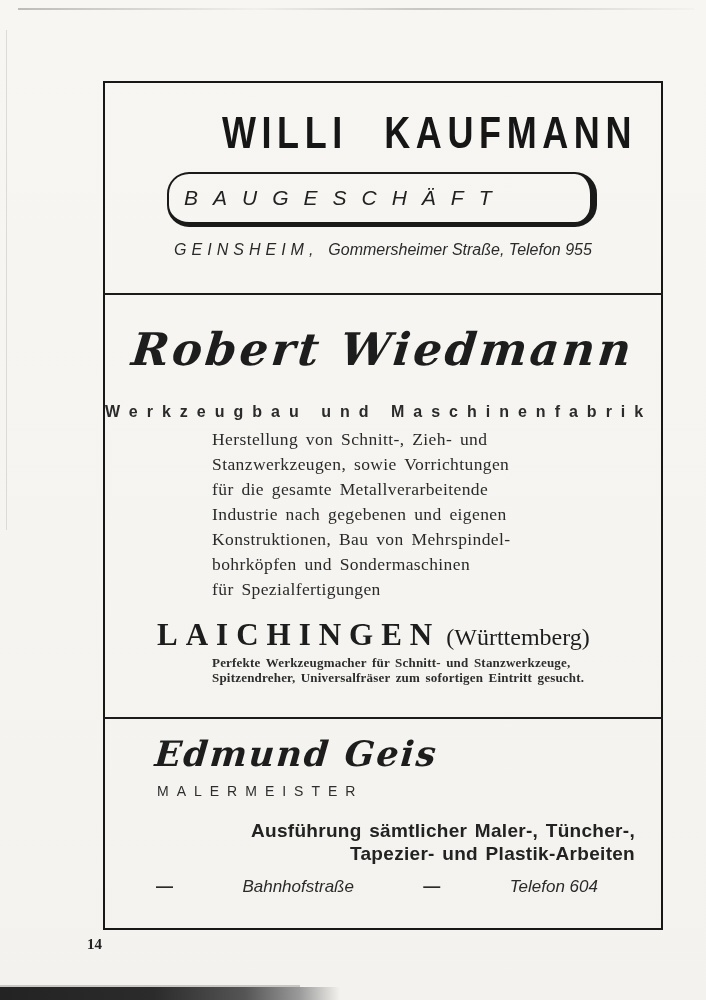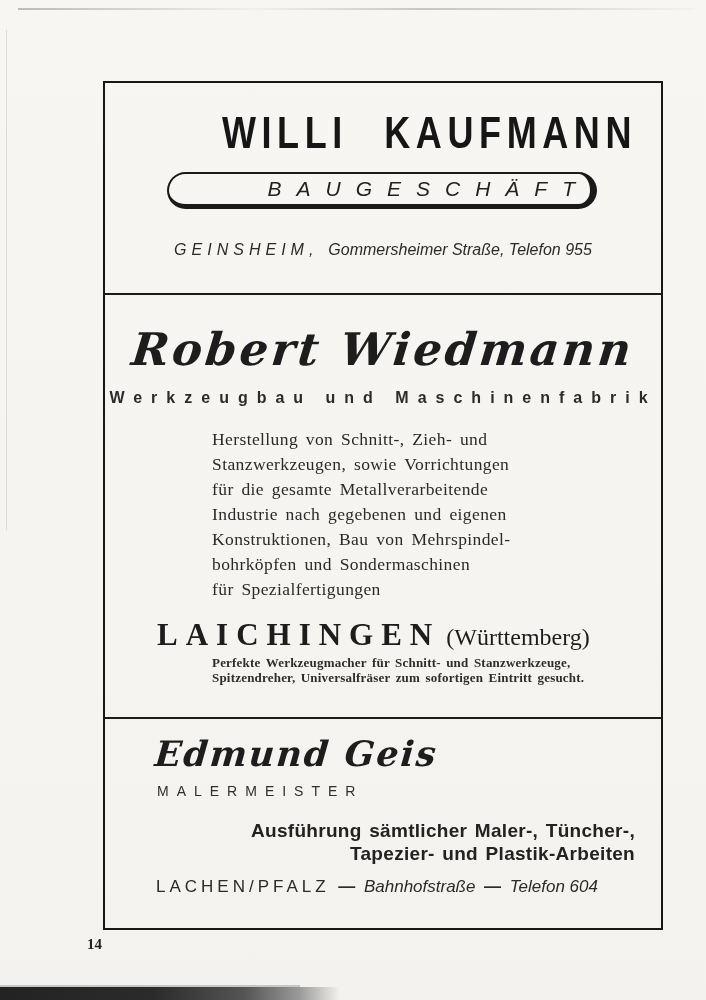--- a/index.html
+++ b/index.html
@@ -22,34 +22,34 @@
   
   .frame{position:absolute;left:103px;top:81px;width:556px;height:845px;border:2px solid #171717;}
   .divider{position:absolute;left:-2px;width:560px;height:2px;background:#1b1b1b;}
   .divider.d1{top:210px;}
   .divider.d2{top:634px;}
 
   
   .k-name-wrap{position:absolute;top:24px;left:0;width:648px;text-align:center;}
   .k-name{display:inline-block;transform:scaleX(.8);transform-origin:center;
     font-size:45px;font-weight:bold;letter-spacing:7px;word-spacing:26px;white-space:nowrap;color:#161616;}
-  .k-badge{position:absolute;left:62px;top:89px;width:430px;height:37px;box-sizing:border-box;
+  .k-badge{position:absolute;left:62px;top:89px;width:430px;height:55px;box-sizing:border-box;
     border:2px solid #1a1a1a;border-bottom-width:5px;border-right-width:7px;border-radius:22px;
-    display:flex;align-items:center;justify-content:flex-end;}
+    display:flex;align-items:center;justify-content:flex-start;}
   .k-badge-text{font-style:italic;font-size:21px;letter-spacing:15px;text-indent:15px;color:#222;}
   .k-address{position:absolute;top:158px;left:0;width:556px;text-align:center;
     font-style:italic;font-size:16px;white-space:nowrap;color:#2a2a2a;}
   .k-address .city{letter-spacing:5px;margin-right:10px;}
 
   
   .w-name{position:absolute;top:240px;left:0;width:556px;text-align:center;
     font-family:"DejaVu Serif",serif;font-style:italic;font-weight:bold;
     font-size:45px;letter-spacing:3px;white-space:nowrap;color:#1d1d1d;}
   .w-name-inner{display:inline-block;transform:skewX(-6deg);}
-  .w-subtitle{position:absolute;top:306px;left:0;width:556px;text-align:center;
+  .w-subtitle{position:absolute;top:320px;left:0;width:471px;text-align:center;
     font-weight:bold;font-size:16px;letter-spacing:9px;white-space:nowrap;color:#2b2b2b;}
   .w-body{position:absolute;top:344px;left:107px;width:400px;
     font-family:"Liberation Serif",serif;font-size:17.5px;line-height:25px;
     letter-spacing:.4px;word-spacing:3px;white-space:pre-line;color:#2a2a2a;}
   .w-city-line{position:absolute;top:534px;left:52px;white-space:nowrap;
     font-family:"Liberation Serif",serif;color:#1d1d1d;}
   .w-city{font-size:31px;letter-spacing:8px;font-weight:bold;}
   .w-region{font-size:24px;margin-left:2px;}
   .w-notice{position:absolute;top:572px;left:107px;width:420px;
     font-family:"Liberation Serif",serif;font-weight:bold;font-size:13px;line-height:15px;
@@ -122,21 +122,20 @@
     <div class="divider d2"></div>
 
     <div class="ad3">
       <div class="g-name">
         <span class="g-name-inner">Edmund Geis</span>
       </div>
       <div class="g-prof">MALERMEISTER</div>
       <div class="g-services">Ausführung sämtlicher Maler-, Tüncher-,
 Tapezier- und Plastik-Arbeiten</div>
       <div class="g-footer">
-        <span class="city">LACHEN/PFALZ</span>
         <span class="dash">—</span>
         <span class="street">Bahnhofstraße</span>
         <span class="dash">—</span>
         <span class="phone">Telefon 604</span>
       </div>
     </div>
 
   </div>
 
   <div class="page-number">14</div>

